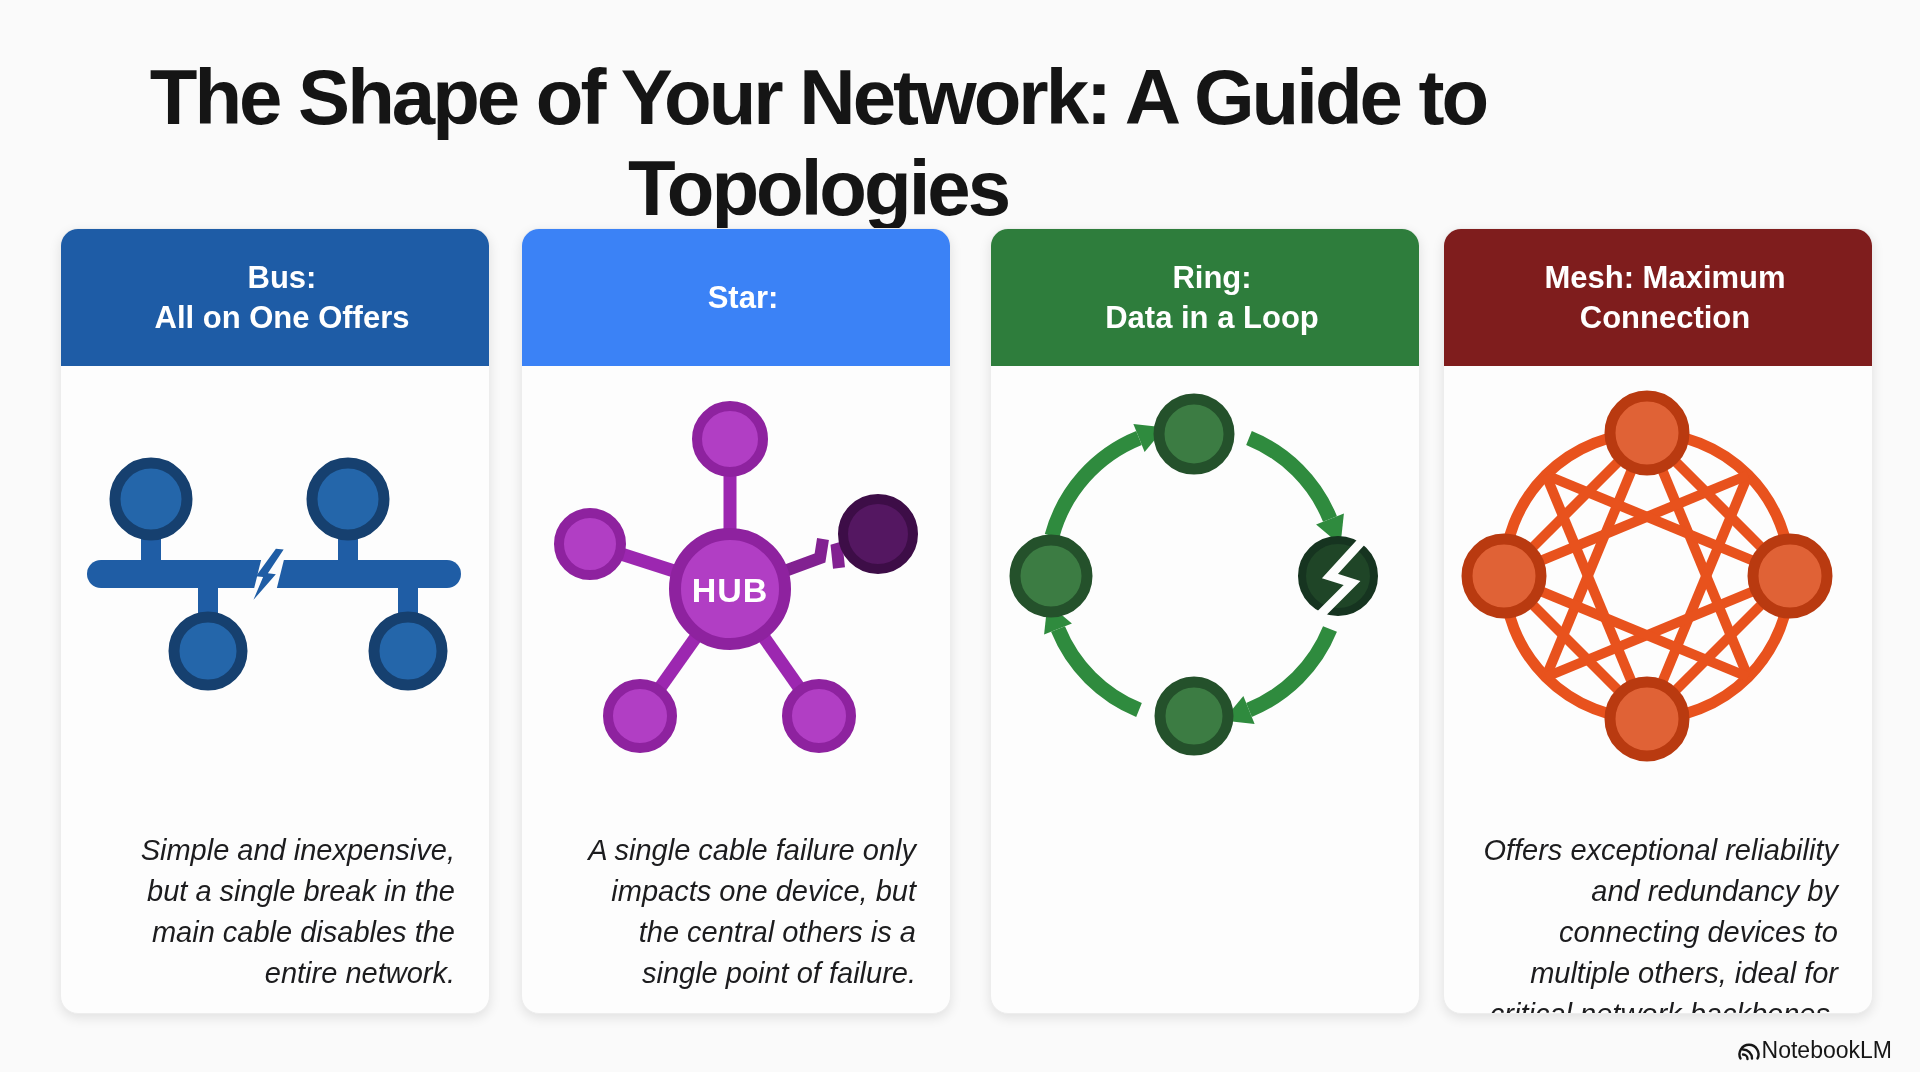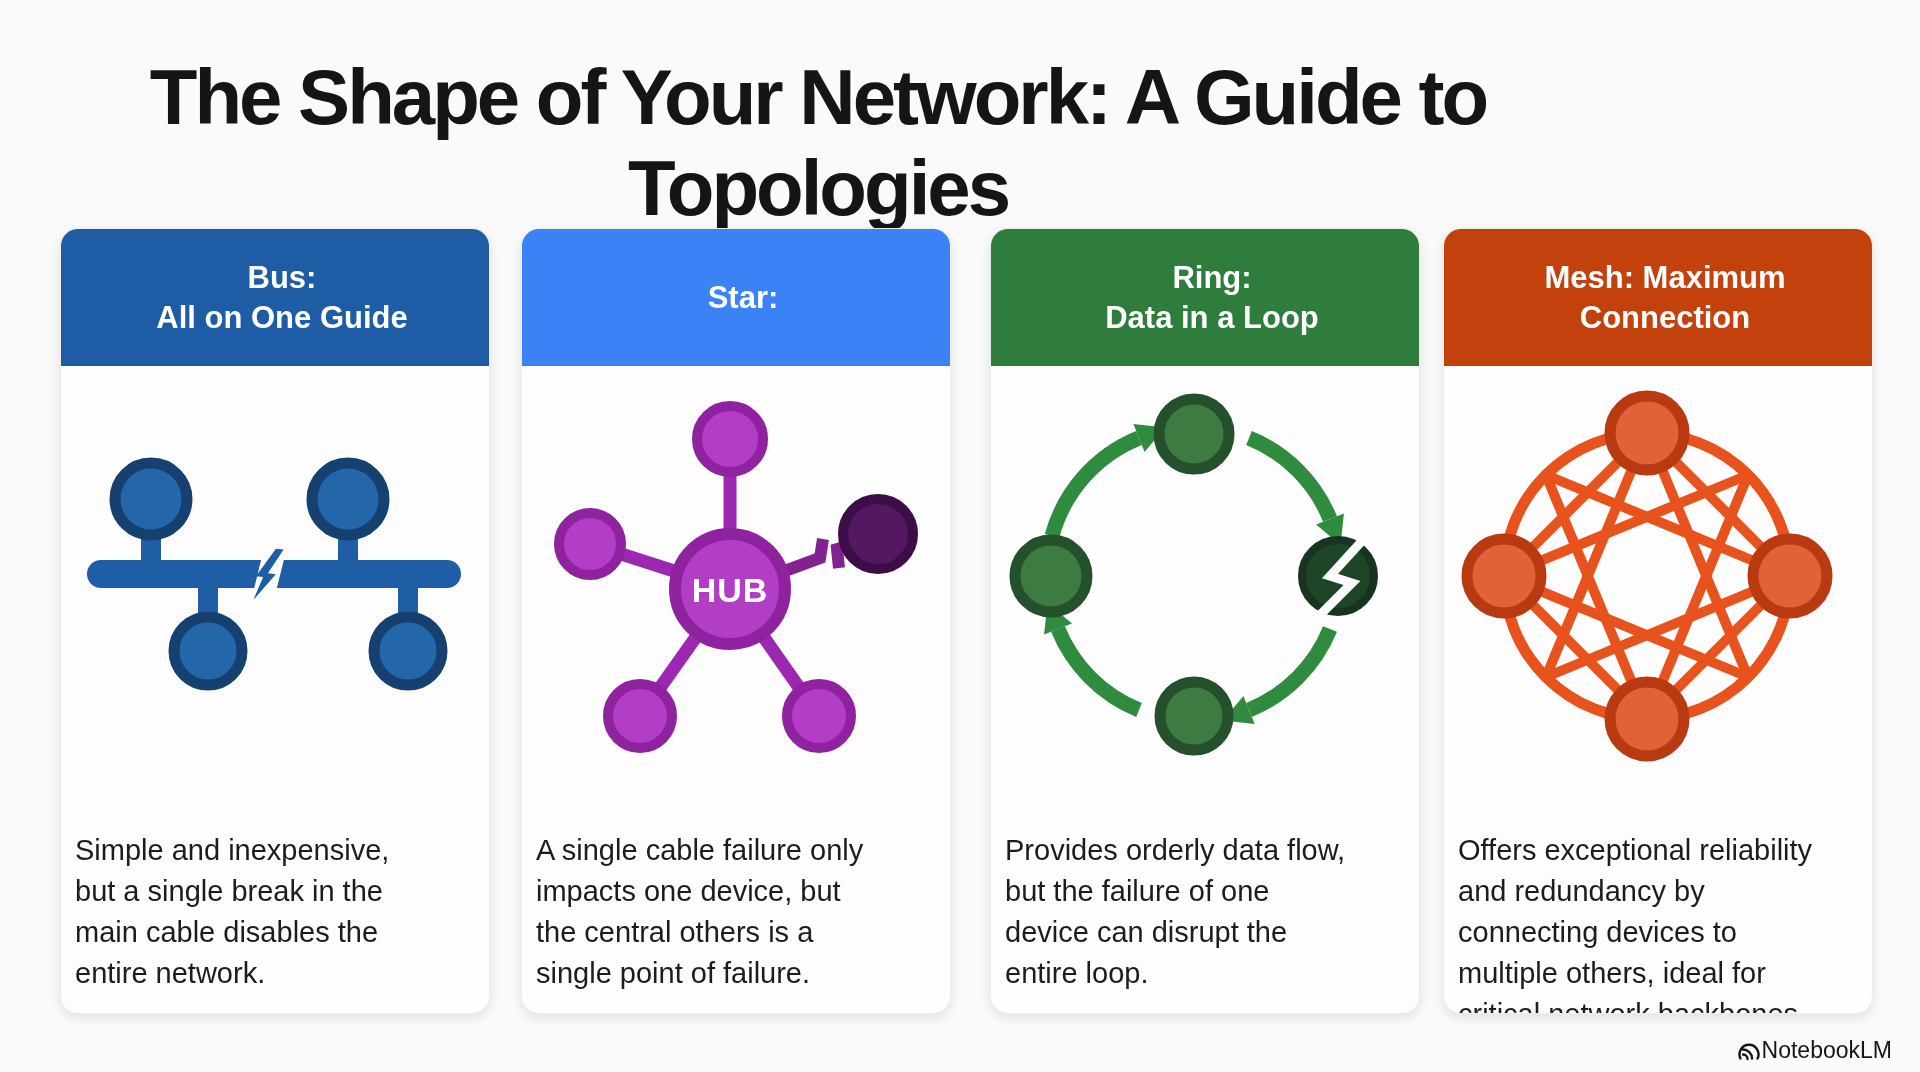--- a/index.html
+++ b/index.html
@@ -47,46 +47,47 @@
     line-height:40px;
     text-align:center;
     padding-left:14px;
   }
   .diagram {
     display:block;
     margin:18px auto 0 auto;
   }
   .desc {
     margin-top:46px;
-    padding:0 14px;
-    text-align:left;
+    padding:0 34px;
+    text-align:right;
     font-size:29px;
     line-height:41px;
     color:#1c1c1e;
     white-space:pre-line;
+    font-style:italic;
   }
   .watermark {
     position:absolute;
     right:28px; bottom:8px;
     display:flex;
     align-items:center;
     color:#161616;
     font-size:23px;
     font-weight:500;
   }
 </style>
 </head>
 <body>
 
 <h1 class="title">The Shape of Your Network: A Guide to Topologies</h1>
 
 <section class="card c0">
   <header class="card-header" style="background: rgb(30, 92, 166);">
     <span>Bus:</span>
-    <span>All on One Guide</span>
+    <span>All on One Offers</span>
   </header>
   <svg class="diagram" width="430" height="400" viewBox="0 0 430 400">
     <g>
       <rect x="26" y="176" width="374" height="28" rx="14" fill="#1f5da5"></rect>
     </g>
     <g fill="#1f5da5">
       <rect x="80" y="138" width="20" height="44"></rect>
       <rect x="277" y="138" width="20" height="44"></rect>
       <rect x="137" y="200" width="20" height="40"></rect>
       <rect x="337" y="200" width="20" height="40"></rect>
@@ -166,28 +167,24 @@
     <g fill="#3c7c43" stroke="#24512b" stroke-width="11">
       <circle cx="203" cy="50" r="35"></circle>
       <circle cx="60" cy="192" r="36"></circle>
       <circle cx="203" cy="332" r="34"></circle>
     </g>
     <g>
       <circle cx="347" cy="192" r="36" fill="#1f4527" stroke="#163420" stroke-width="8"></circle>
       <path d="M371,157 L339,192 L361,199 L330,230" stroke="#fdfdfd" stroke-width="9" fill="none"></path>
     </g>
   </svg>
-  <p class="desc">Provides orderly data flow,
-but the failure of one
-device can disrupt the
-entire loop.</p>
 </section>
 
 <section class="card c3">
-  <header class="card-header" style="background: #c2410c;">
+  <header class="card-header" style="background: #7f1d1d;">
     <span>Mesh: Maximum</span>
     <span>Connection</span>
   </header>
   <svg class="diagram" width="430" height="400" viewBox="0 0 430 400">
     <circle cx="203" cy="192" r="143" stroke="#e8521d" stroke-width="11" fill="none"></circle>
     <g stroke="#e8521d" stroke-width="10">
       <line x1="203" y1="49" x2="304" y2="293"></line>
       <line x1="203" y1="49" x2="102" y2="293"></line>
       <line x1="304" y1="91" x2="203" y2="335"></line>
       <line x1="304" y1="91" x2="60" y2="192"></line>

